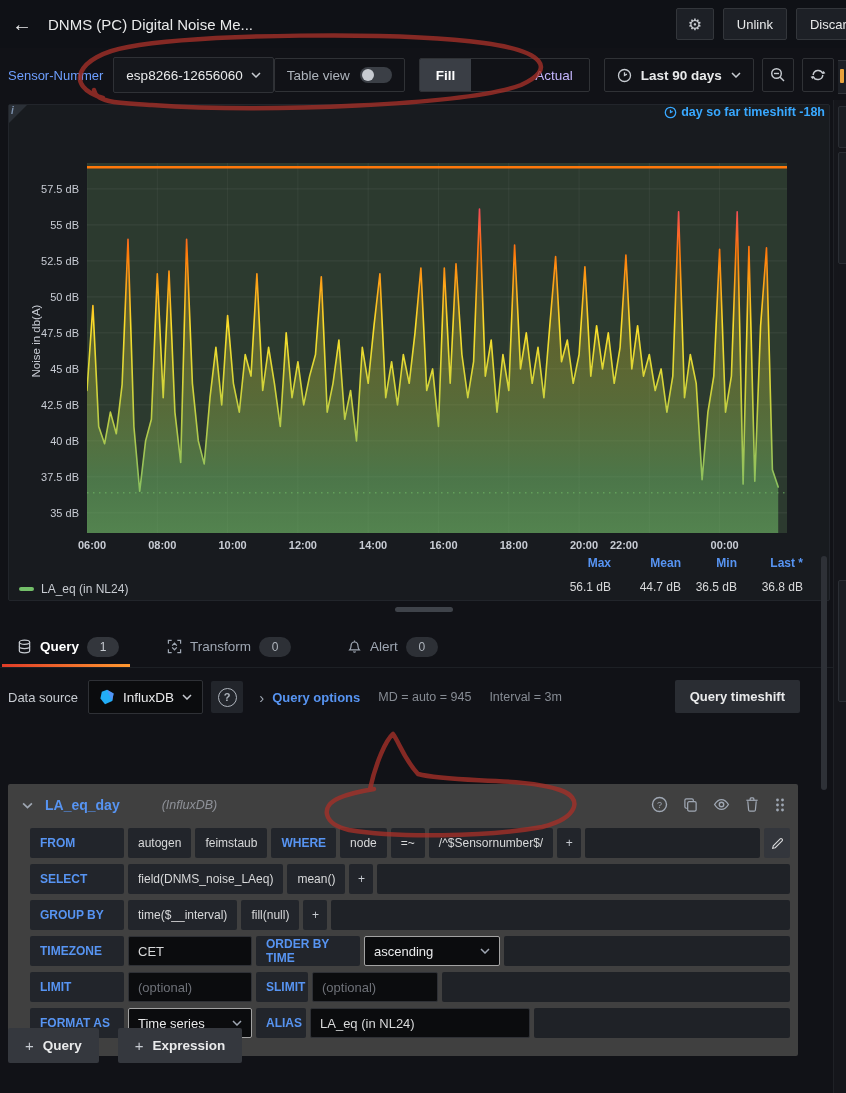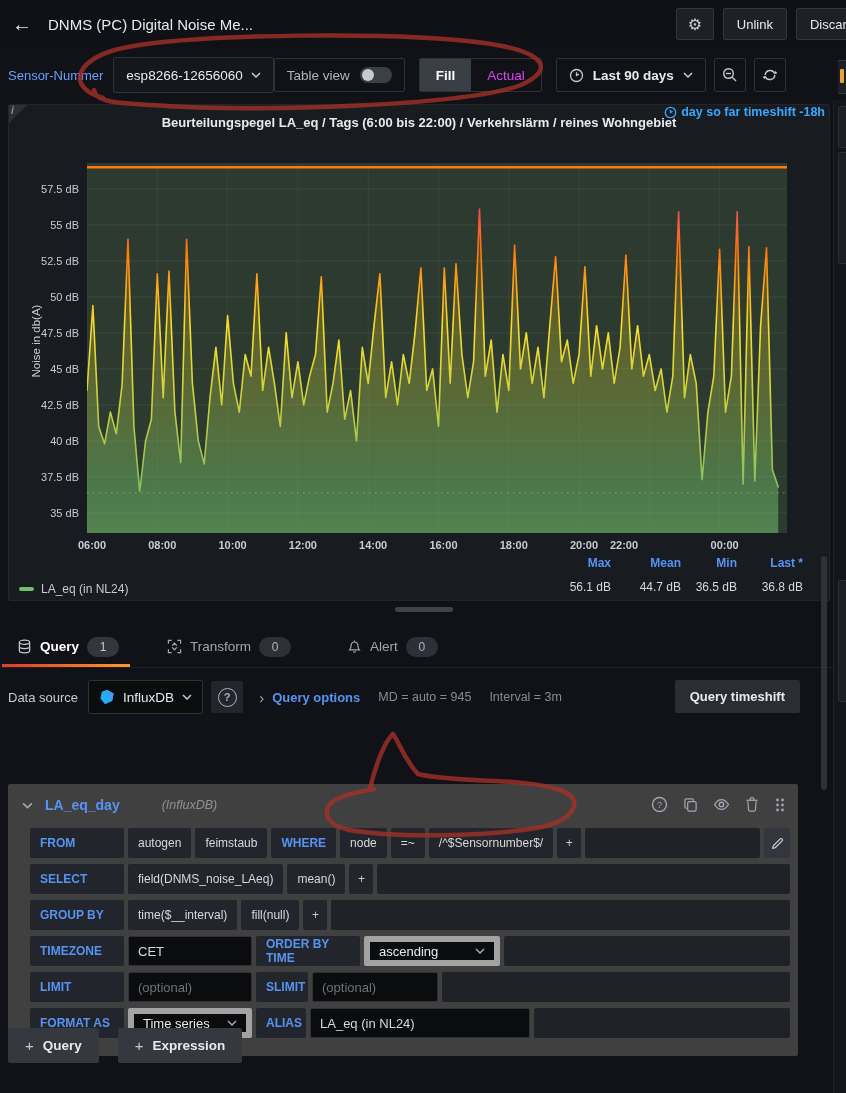--- a/index.html
+++ b/index.html
@@ -24,21 +24,21 @@
            display:flex;align-items:center;gap:8px;padding:0 12px;font-size:13.5px;color:#e9eaeb;cursor:pointer;}
   .group{height:34px;border:1px solid #303236;border-radius:2px;display:flex;align-items:center;
          box-sizing:border-box;background:#111217;}
   #tvgroup{padding:0 12px;gap:10px;}
   #tvlabel{color:#aeb4bc;font-size:13.5px;}
   #toggle{width:32px;height:16px;border-radius:9px;background:#3b3f46;position:relative;cursor:pointer;}
   #toggle .knob{position:absolute;left:2px;top:2px;width:12px;height:12px;border-radius:50%;background:#c7cbd1;}
   #fillgroup{margin-left:14px;overflow:hidden;}
   .seg{height:32px;display:flex;align-items:center;padding:0 16px;font-size:13.5px;cursor:pointer;}
   .seg.active{background:#3a3e45;color:#ffffff;font-weight:700;}
-  .seg.idle{color:#d946ef;}
+  .seg.idle{color:#c4b5fd;margin-left:48px;}
   #timegroup{margin-left:14px;padding:0 12px;gap:9px;cursor:pointer;}
   #timegroup span{font-size:13.5px;font-weight:700;color:#e9eaeb;}
   .sqbtn{width:32px;margin-left:8px;justify-content:center;cursor:pointer;color:#c7cbd1;}
   
   #panel{position:absolute;left:8px;top:104px;width:822px;height:497px;background:#181b1f;
          border:1px solid #22252b;border-radius:2px;box-sizing:border-box;}
   #corner{position:absolute;left:0;top:0;width:0;height:0;
           border-left:18px solid #2b3037;border-bottom:18px solid transparent;}
   #corner-i{position:absolute;left:2px;top:0px;font-size:10px;font-weight:700;color:#7e93b0;font-style:italic;}
   #ptitle{position:absolute;left:0;top:10px;width:100%;text-align:center;font-size:13px;font-weight:600;color:#e9eaeb;}
@@ -98,21 +98,21 @@
   .qrow{display:flex;gap:4px;height:30px;margin-bottom:6px;align-items:stretch;}
   .pill{background:#22252b;border-radius:2px;display:flex;align-items:center;padding:0 10px;
         font-size:12px;color:#d8d9da;cursor:pointer;box-sizing:border-box;}
   .lbl{width:94px;color:#5794f2;font-weight:700;cursor:default;}
   .lbl2{color:#5794f2;font-weight:700;}
   .plus{justify-content:center;width:24px;color:#c7cbd1;}
   .filler{flex:1;background:#1f2227;border-radius:2px;}
   .inp{height:30px;background:#0b0c0e;border:1px solid #2f3136;border-radius:2px;color:#d8d9da;
        font-size:13px;font-family:"Liberation Sans",sans-serif;padding:0 9px;box-sizing:border-box;outline:none;}
   .inp::placeholder{color:#6e7178;}
-  .sel{height:30px;background:#0b0c0e;border:6px solid #a3a3a3;border-radius:2px;display:flex;
+  .sel{height:30px;background:#0b0c0e;border:1px solid #a3a3a3;border-radius:2px;display:flex;
        align-items:center;justify-content:space-between;padding:0 9px;font-size:13px;color:#e9eaeb;
        cursor:pointer;box-sizing:border-box;}
   #pencilbox{width:26px;background:#33363c;border-radius:2px;display:flex;align-items:center;
              justify-content:center;cursor:pointer;color:#d8d9da;}
   
   #footer{position:absolute;left:8px;top:1028px;display:flex;gap:19px;}
   .addbtn{height:35px;background:#35383e;border-radius:2px;display:flex;align-items:center;gap:9px;
           padding:0 17px;font-size:13.5px;font-weight:600;color:#e9eaeb;cursor:pointer;}
   .addbtn .pl{color:#c7cbd1;font-weight:400;font-size:15px;}
   
@@ -181,21 +181,20 @@
       <path d="M12.8 6.5 A5 5 0 0 0 3.2 8" fill="none" stroke="#c7cbd1" stroke-width="1.5"></path>
       <polygon points="12.8,3.6 12.8,7.4 15.5,5.5" fill="#c7cbd1" transform="rotate(18 12.8 5.5)"></polygon>
       <polygon points="3.2,8.6 3.2,12.4 0.5,10.5" fill="#c7cbd1" transform="rotate(18 3.2 10.5)"></polygon>
     </svg>
   </div>
 </div>
 
 <div id="panel">
   <div id="corner"></div>
   <div id="corner-i">i</div>
-  <div id="ptitle" class="nowrap">Beurteilungspegel LA_eq / Tags (6:00 bis 22:00) / Verkehrslärm / reines Wohngebiet</div>
   <div id="timeshift">
     <svg width="13" height="13" viewBox="0 0 16 16">
       <circle cx="8" cy="8" r="6.4" fill="none" stroke="#38a8ff" stroke-width="1.6"></circle>
       <polyline points="8,4.5 8,8 10.6,6.6" fill="none" stroke="#38a8ff" stroke-width="1.6"></polyline>
     </svg>
     <span>day so far timeshift -18h</span>
   </div>
   <div id="ylab">Noise in db(A)</div>
   <div id="ylabels">
       <div style="top: 19.9144px;">57.5 dB</div>

